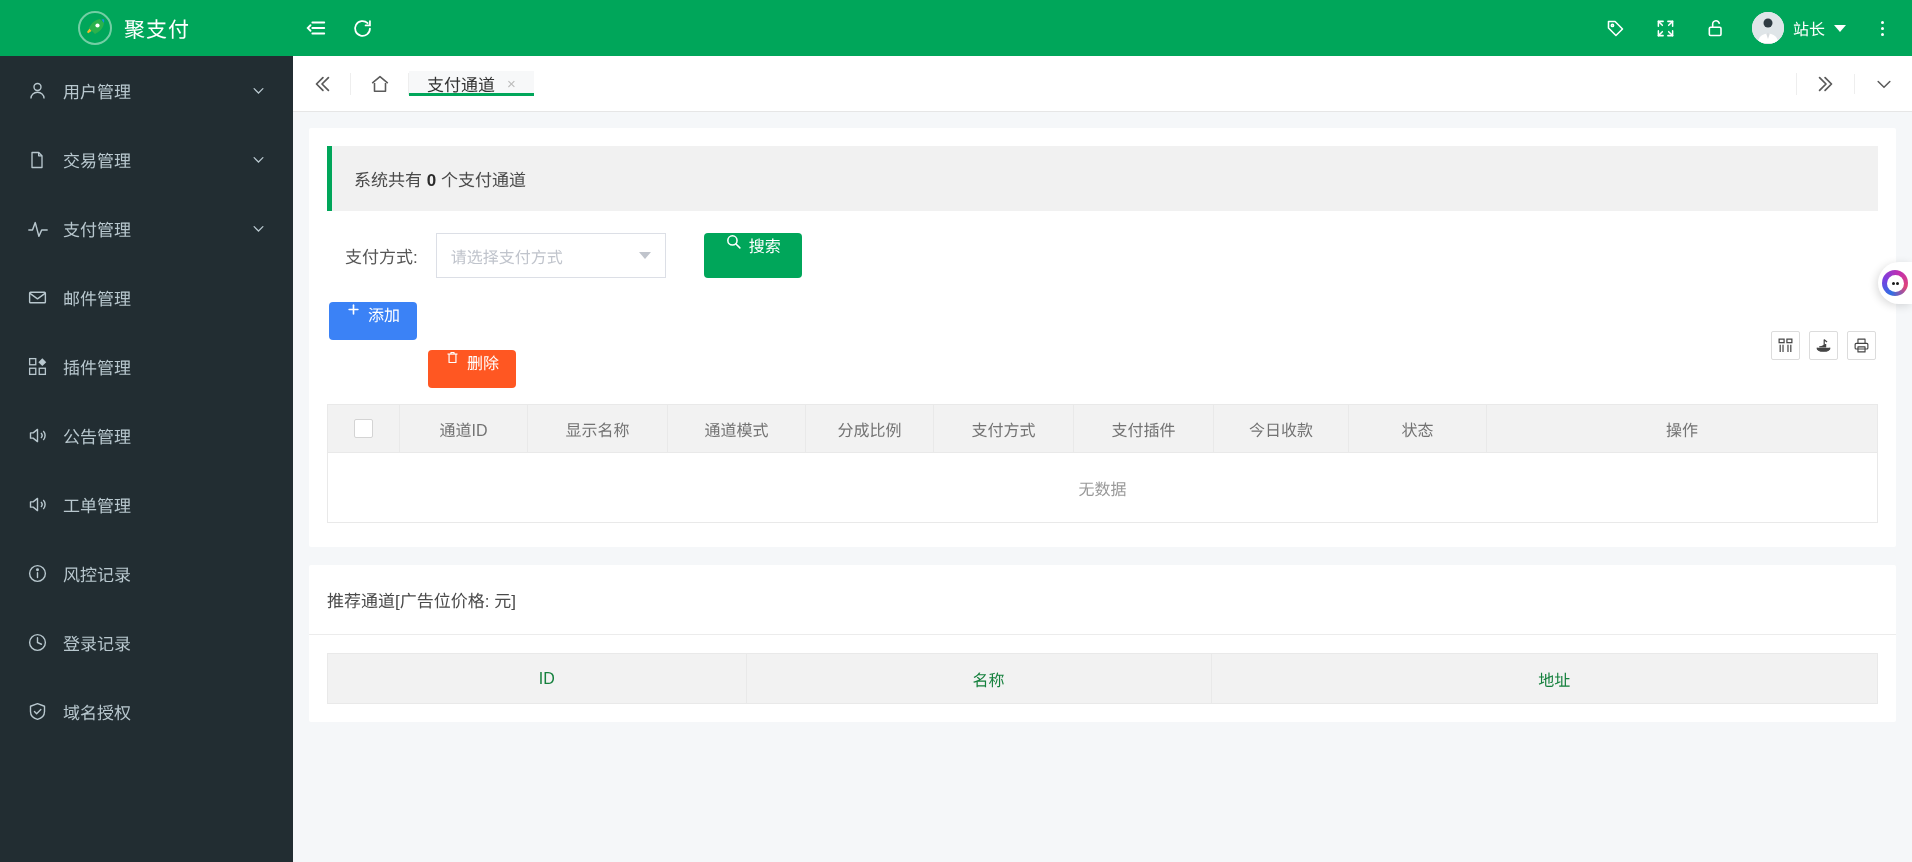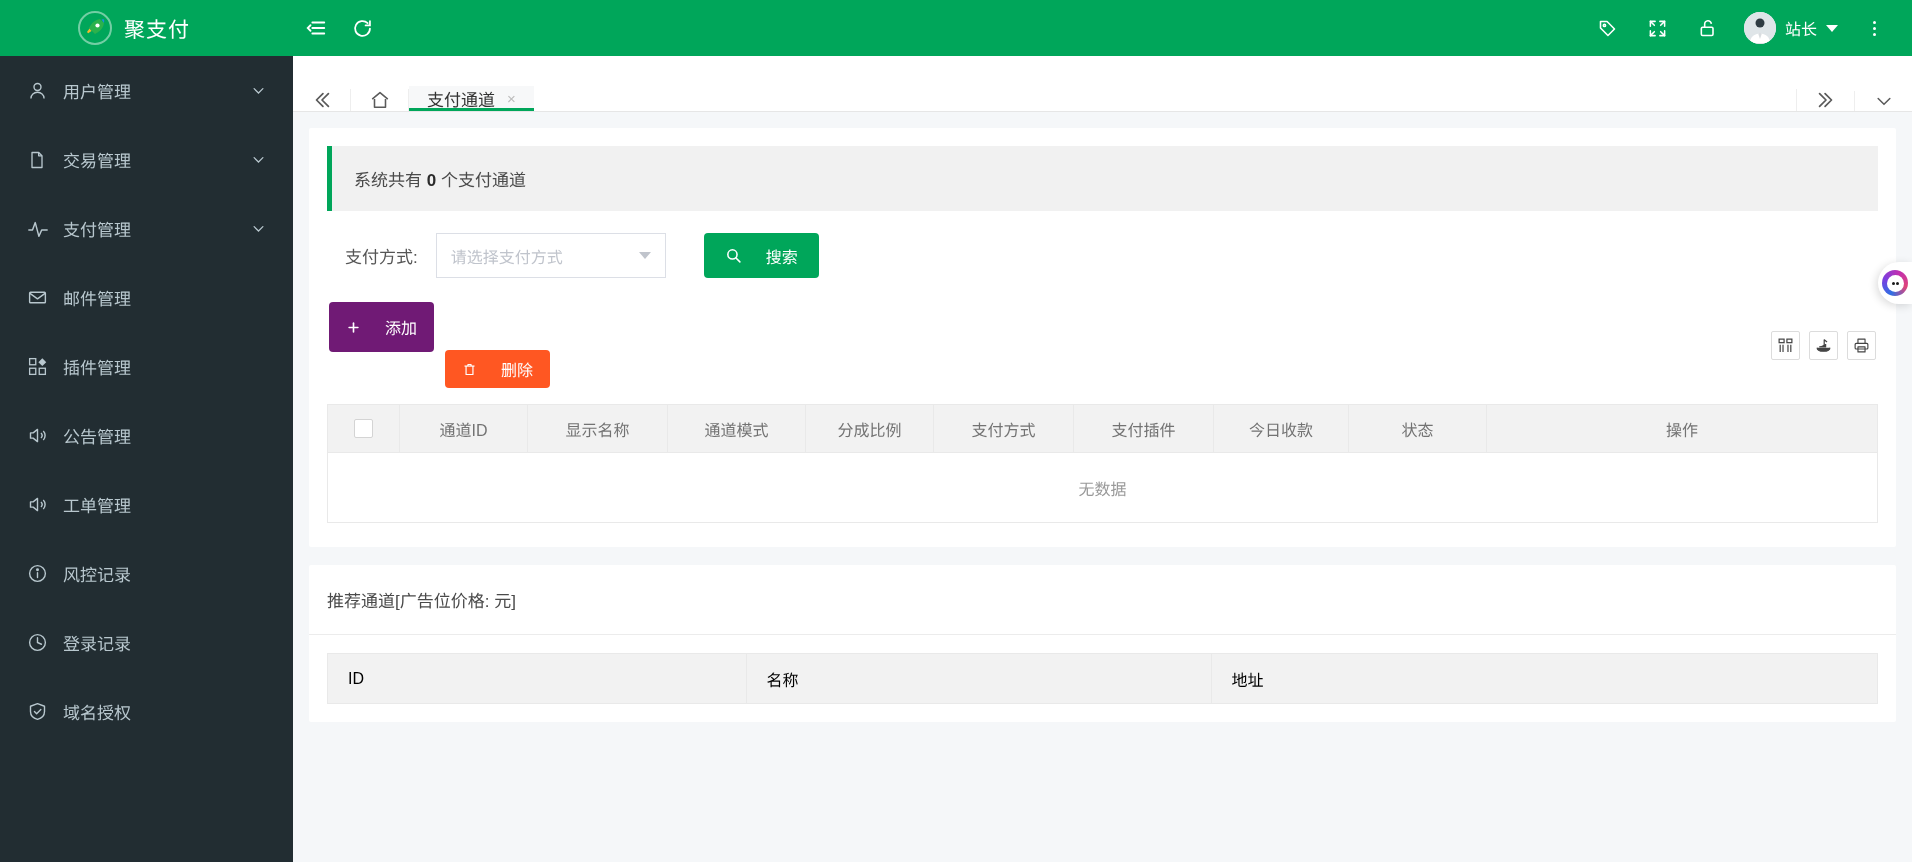--- a/index.html
+++ b/index.html
@@ -28,21 +28,21 @@
   }
   .logo-circle svg { display: block; }
   .brand-name { color: #fff; font-size: 21px; letter-spacing: 1px; white-space: nowrap; }
 
   .hdr-btn {
     width: 46px; height: 56px; display: flex; align-items: center;
     justify-content: center; color: #fff; cursor: pointer; flex: none;
   }
   .hdr-btn svg { display: block; }
   .hdr-spacer { flex: 1 1 auto; }
-  .hdr-right { display: flex; align-items: center; height: 56px; padding-right: 18px; gap: 10px; }
+  .hdr-right { display: flex; align-items: center; height: 56px; padding-right: 10px; gap: 10px; }
   .hdr-icon { width: 40px; height: 56px; display: flex; align-items: center; justify-content: center; color: #fff; cursor: pointer; }
   .user-box { display: flex; align-items: center; gap: 9px; cursor: pointer; padding: 0 6px; height: 56px; }
   .avatar {
     width: 32px; height: 32px; border-radius: 50%; overflow: hidden;
     background: #e8ecef; display: block; position: relative; flex: none;
   }
   .user-name { color: #fff; font-size: 16px; white-space: nowrap; }
   .caret-down {
     width: 0; height: 0; border-left: 6px solid transparent;
     border-right: 6px solid transparent; border-top: 7px solid #fff;
@@ -62,21 +62,21 @@
   .nav-ico { width: 36px; display: flex; align-items: center; justify-content: flex-start; flex: none; }
   .nav-ico svg { display: block; }
   .nav-label { font-size: 17px; white-space: nowrap; }
   .nav-arrow { margin-left: auto; display: flex; align-items: center; }
   .nav-arrow svg { display: block; }
 
   
   .tabbar {
     position: absolute; top: 56px; left: 293px; right: 0; height: 56px;
     background: #fff; border-bottom: 1px solid #e6e6e6; display: flex;
-    align-items: flex-end; z-index: 10;
+    align-items: center; z-index: 10;
   }
   .tab-ctrl {
     width: 58px; display: flex; align-items: center; justify-content: center;
     border-right: 1px solid #eeeeee; color: #5a5a5a; cursor: pointer; flex: none;
   }
   .tab-ctrl svg { display: block; }
   .tab-ctrl.right { border-right: none; border-left: 1px solid #eeeeee; }
   .tabs { display: flex; align-items: stretch; flex: 1 1 auto; overflow: hidden; }
   .tab {
     display: flex; align-items: center; gap: 12px; padding: 0 18px;
@@ -109,26 +109,26 @@
     width: 230px; height: 45px; border: 1px solid #dcdfe6; border-radius: 0;
     background: #fff; display: flex; align-items: center; padding: 0 14px;
     cursor: pointer; position: relative;
   }
   .select-placeholder { font-size: 16px; color: #c0c4cc; flex: 1 1 auto; }
   .select-caret {
     width: 0; height: 0; border-left: 6px solid transparent;
     border-right: 6px solid transparent; border-top: 7px solid #c0c4cc;
   }
   .btn {
-    display: inline-flex; align-items: center; gap: 24px; border: none;
+    display: inline-flex; align-items: flex-start; gap: 7px; border: none;
     border-radius: 4px; cursor: pointer; font-size: 16px; color: #fff;
     font-family: inherit; white-space: nowrap;
   }
   .btn-search { background: #00a65a; height: 45px; padding: 0 21px; margin-left: 38px; }
-  .btn-add { background: #701a75; height: 50px; padding: 0 17px; font-size: 16px; }
+  .btn-add { background: #3b82f6; height: 38px; padding: 0 17px; font-size: 16px; }
   .btn-del { background: #ff5722; height: 38px; padding: 0 17px; font-size: 16px; margin-top: 48px; }
   .btn svg { display: block; }
 
   .toolbar-row {
     display: flex; align-items: center; margin-top: 24px; padding: 0 2px;
   }
   .toolbar-left { display: flex; gap: 11px; }
   .toolbar-right { margin-left: auto; display: flex; gap: 9px; }
   .tool-ico {
     width: 29px; height: 29px; border: 1px solid #dcdcdc; background: #fff;
@@ -149,22 +149,22 @@
   .cbx {
     width: 19px; height: 19px; border: 1px solid #d4d4d4; background: #fff;
     border-radius: 2px; display: inline-block; cursor: pointer; vertical-align: middle;
   }
 
   .rec-card { margin-top: 18px; }
   .rec-title { padding: 22px 18px; font-size: 17px; color: #4a4a4a; border-bottom: 1px solid #ececec; }
   .rec-body { padding: 18px; }
   table.rec { width: 100%; border-collapse: collapse; table-layout: fixed; }
   table.rec th {
-    background: #f2f2f2; font-weight: normal; font-size: 16px; color: #000000;
-    height: 50px; border: 1px solid #e9e9e9; text-align: left; padding-left: 20px;
+    background: #f2f2f2; font-weight: normal; font-size: 16px; color: #15803d;
+    height: 50px; border: 1px solid #e9e9e9; text-align: center; padding-left: 20px;
   }
 
   
   .float-widget {
     position: absolute; right: 0; top: 262px; width: 34px; height: 42px;
     background: #fff; border-radius: 22px 0 0 22px;
     box-shadow: -2px 2px 8px rgba(0,0,0,.14);
     display: flex; align-items: center; justify-content: flex-start;
     padding-left: 4px; z-index: 40; cursor: pointer;
   }

